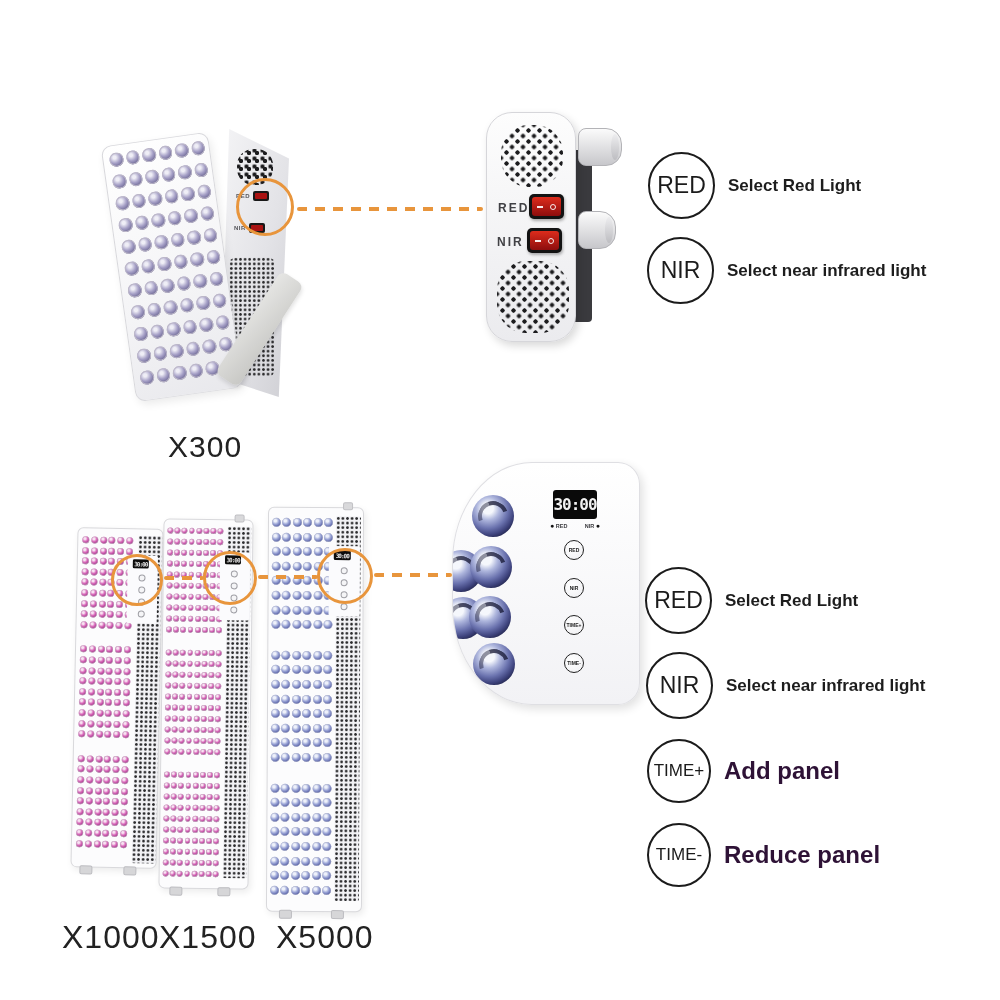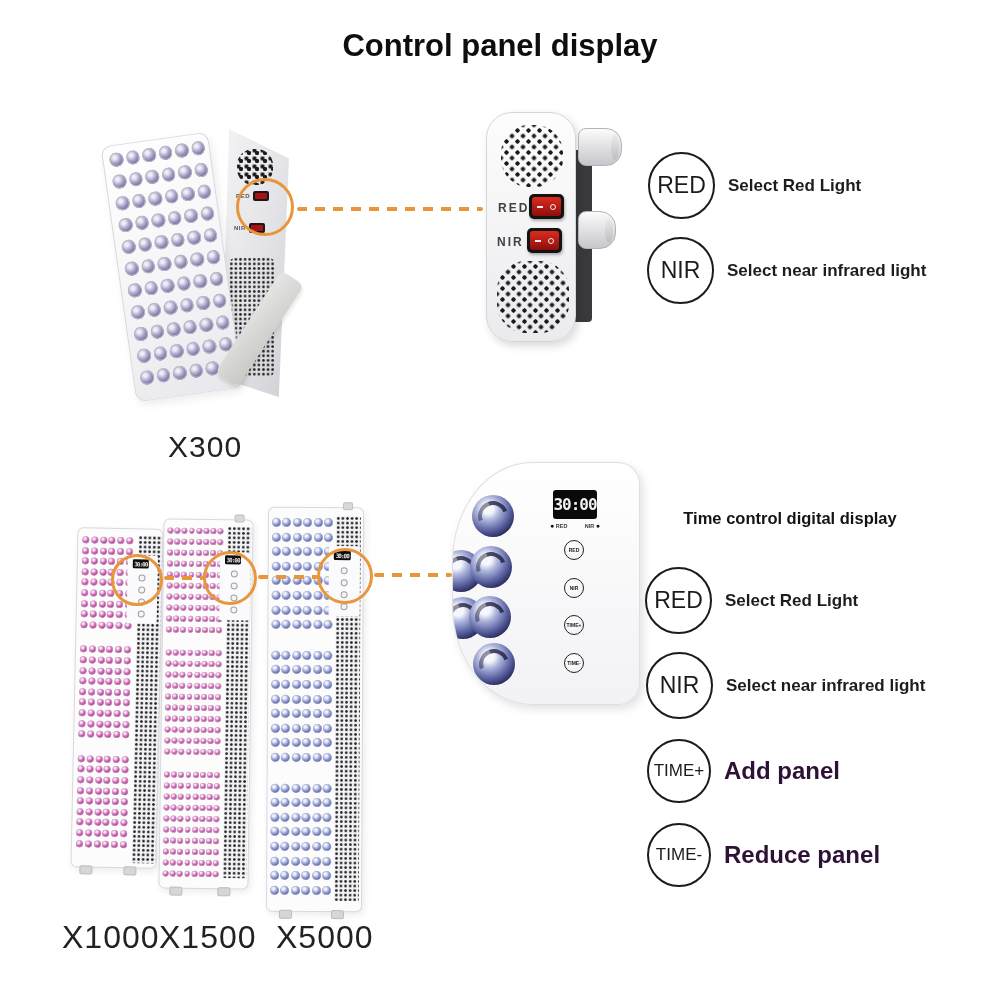--- a/index.html
+++ b/index.html
@@ -152,21 +152,20 @@
   .cu2-btn { position:absolute; left:111px; width:20px; height:20px; border-radius:50%;
     border:1.3px solid #222; background:radial-gradient(circle at 40% 35%, #ffffff, #efeff2);
     display:flex; align-items:center; justify-content:center;
     font-size:5px; color:#222; font-weight:bold; }
 </style>
 </head>
 <body>
 
 <div class="canvas">
 
-  <div class="main-title">Control panel display</div>
 
   <div class="x300-stand"></div>
   <div class="x300-side">
     <div class="abs dots-mid" style="left:16px;top:20px;width:36px;height:36px;border-radius:45%;background-size:8px 8px;"></div>
     <div class="mini-switch-row" style="left:15px;top:62px;">
       <span class="mini-label">RED</span>
       <span class="mini-switch"></span>
     </div>
     <div class="mini-switch-row" style="left:13px;top:94px;">
       <span class="mini-label">NIR</span>
@@ -896,21 +895,20 @@
     <div class="ind-row">
       <span><span class="ind-dot">●</span> <span>RED</span></span>
       <span><span>NIR</span> <span class="ind-dot">●</span></span>
     </div>
     <div class="cu2-btn" style="top:77px;">RED</div>
     <div class="cu2-btn" style="top:115px;">NIR</div>
     <div class="cu2-btn" style="top:152px;">TIME+</div>
     <div class="cu2-btn" style="top:190px;">TIME-</div>
   </div>
 
-  <div class="section-title">Time control digital display</div>
 
   <div class="callout" style="left:645px;top:567px;">
     <div class="badge badge-lg">RED</div>
     <div class="ct-black">Select Red Light</div>
   </div>
   <div class="callout" style="left:646px;top:652px;">
     <div class="badge badge-lg">NIR</div>
     <div class="ct-black">Select near infrared light</div>
   </div>
   <div class="callout" style="left:647px;top:739px;">

